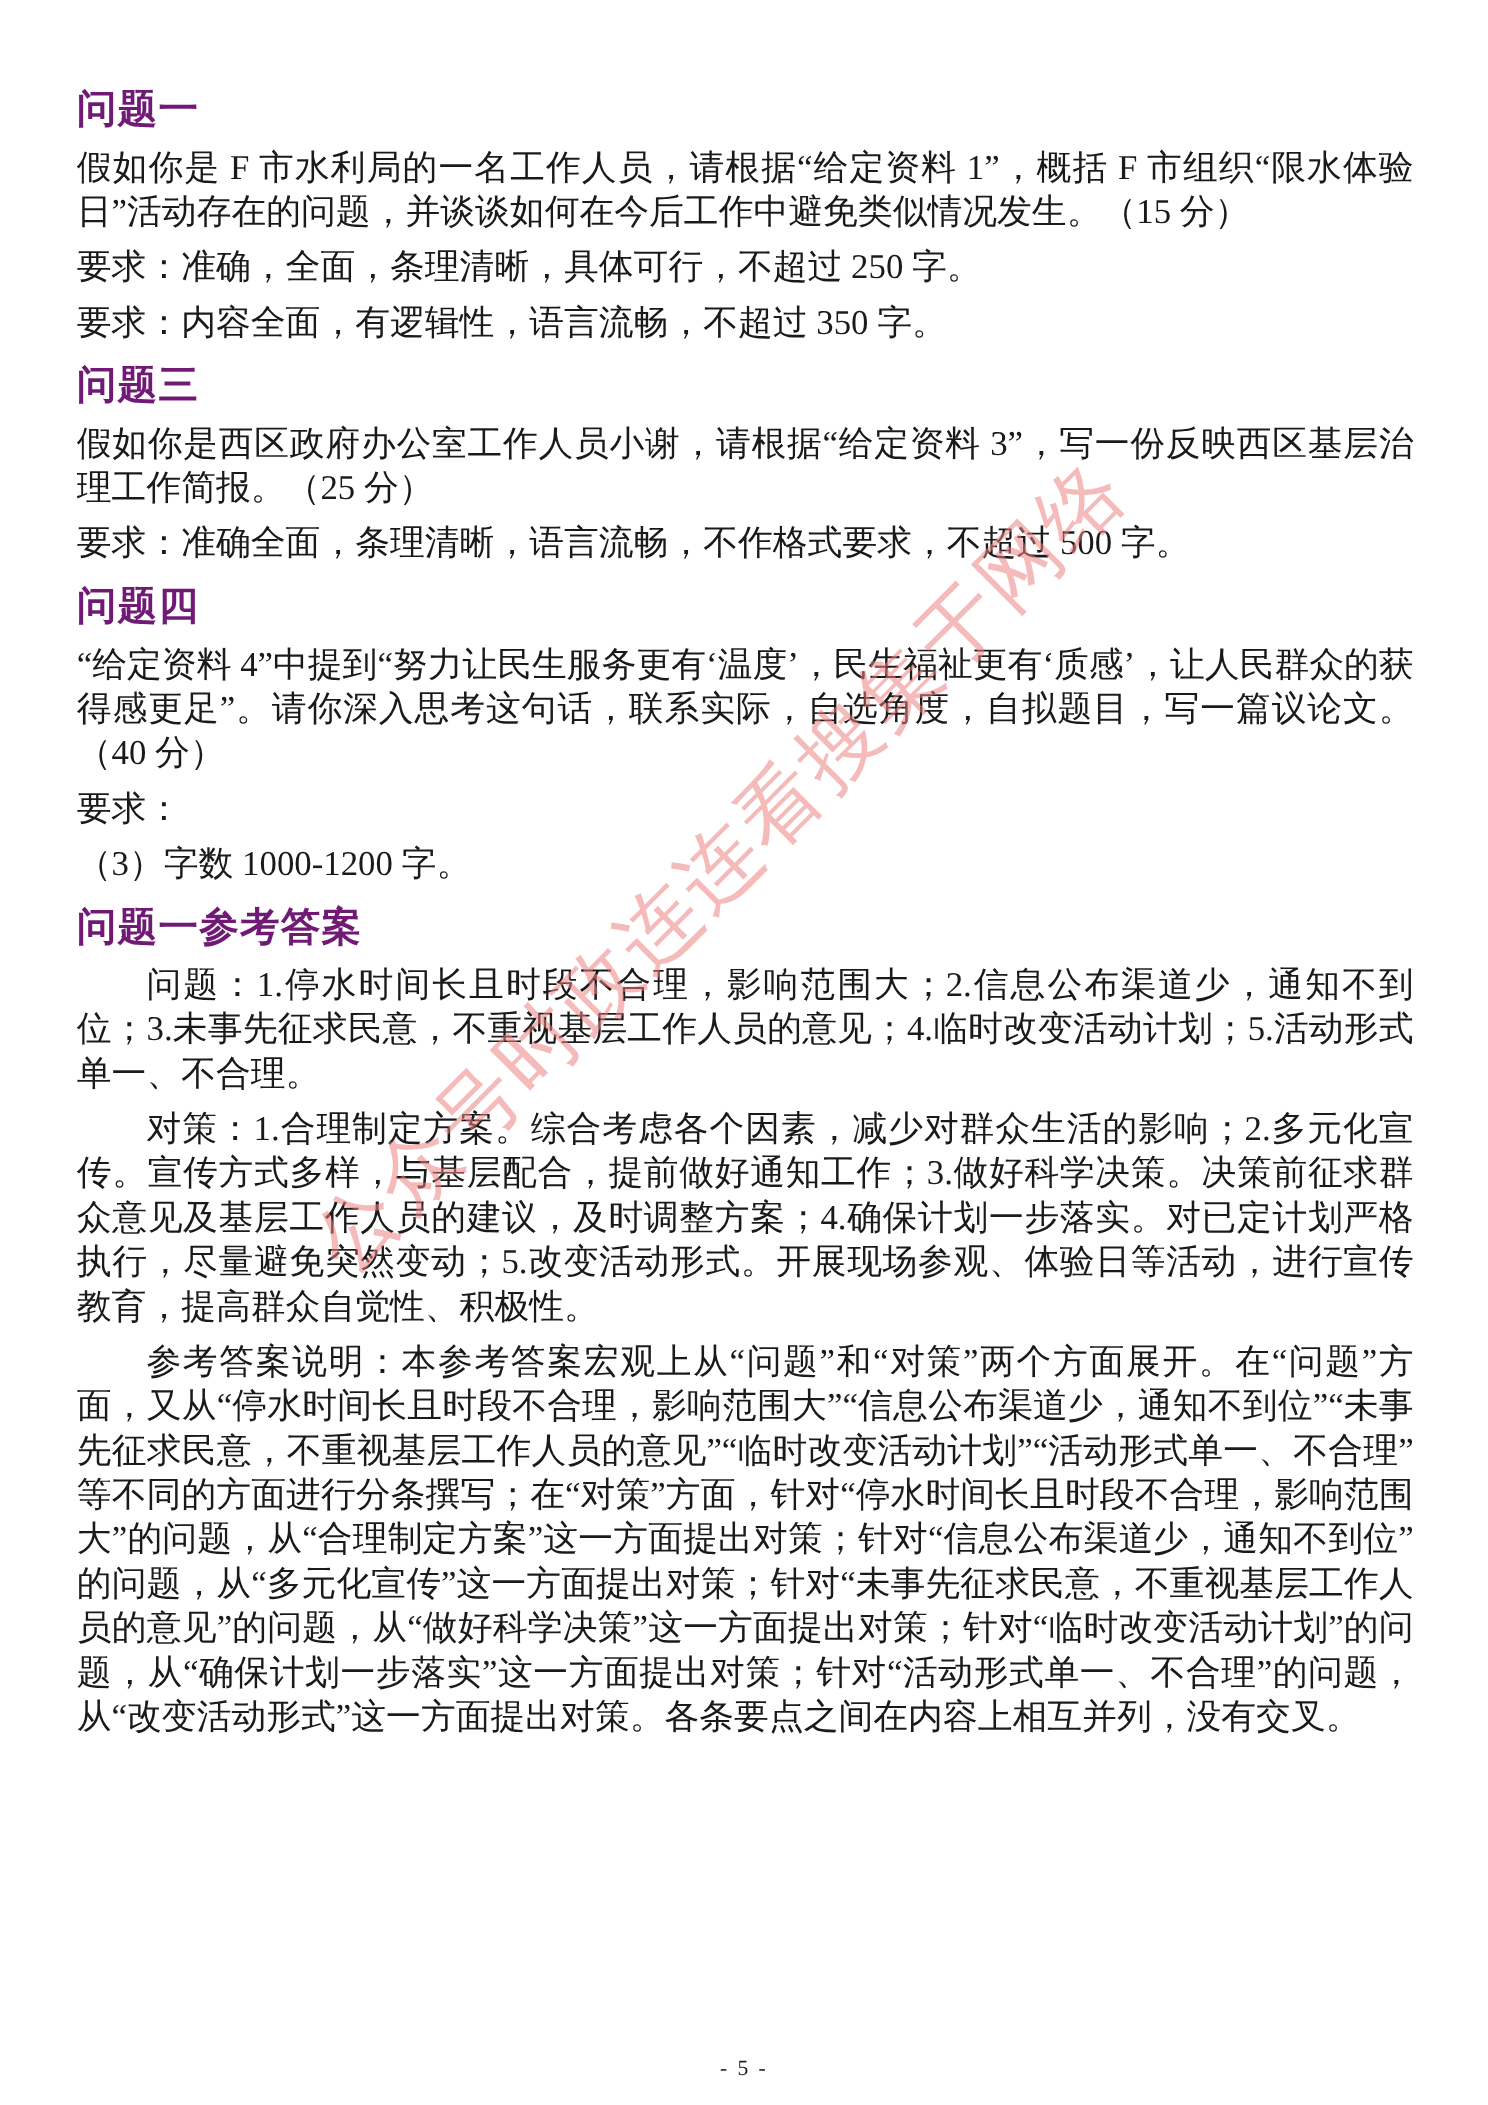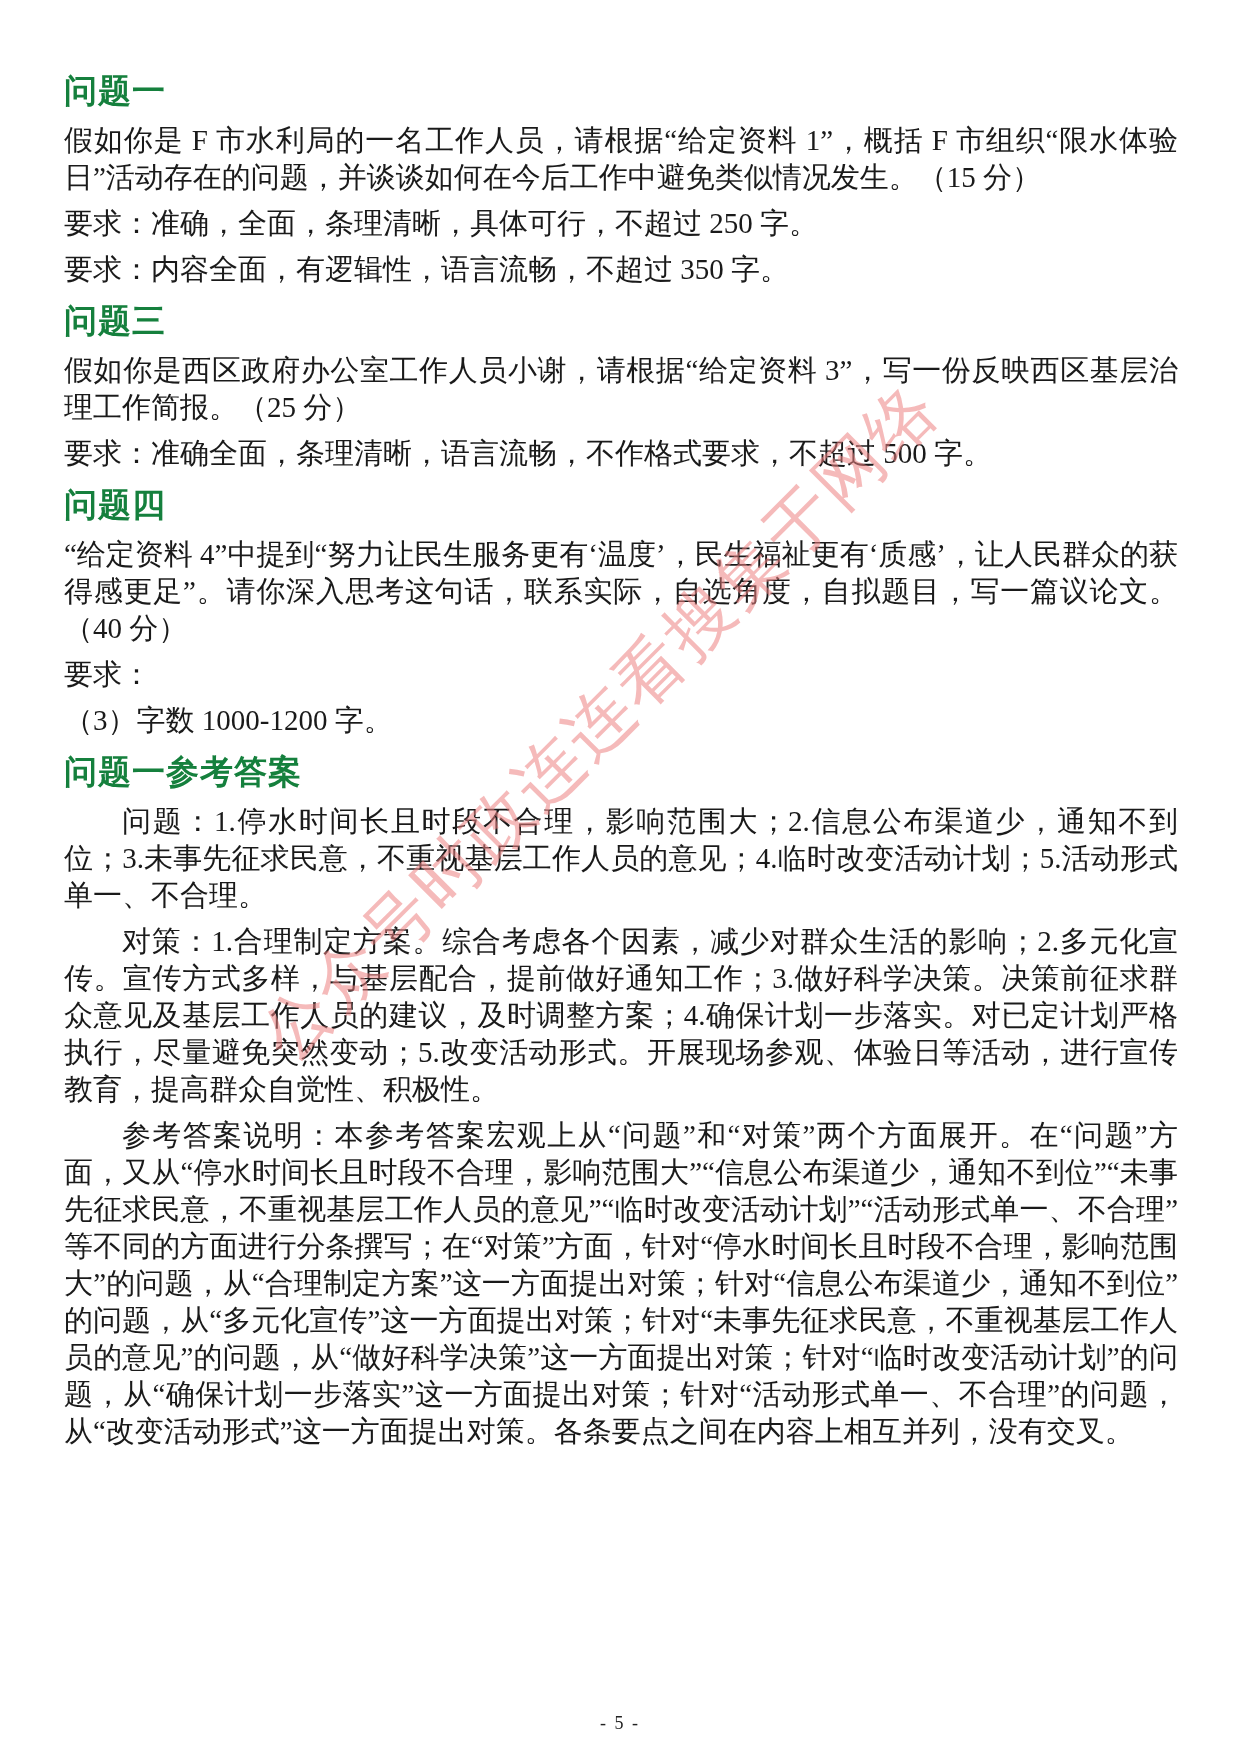--- a/index.html
+++ b/index.html
@@ -21,21 +21,21 @@
     left: 64px;
     top: 58px;
     width: 1114px;
   }
   h2.sec-heading {
     font-family: "Liberation Sans", "DejaVu Sans", sans-serif;
     font-weight: 700;
     font-size: 33px;
     line-height: 1.15;
     margin: 14px 0 12px 0;
-    color: #15803d;
+    color: #701a75;
     letter-spacing: 1px;
   }
   p.para {
     font-size: 29px;
     line-height: 37px;
     margin: 0 0 9px 0;
     text-align: justify;
     text-justify: inter-ideograph;
     word-break: break-all;
   }

